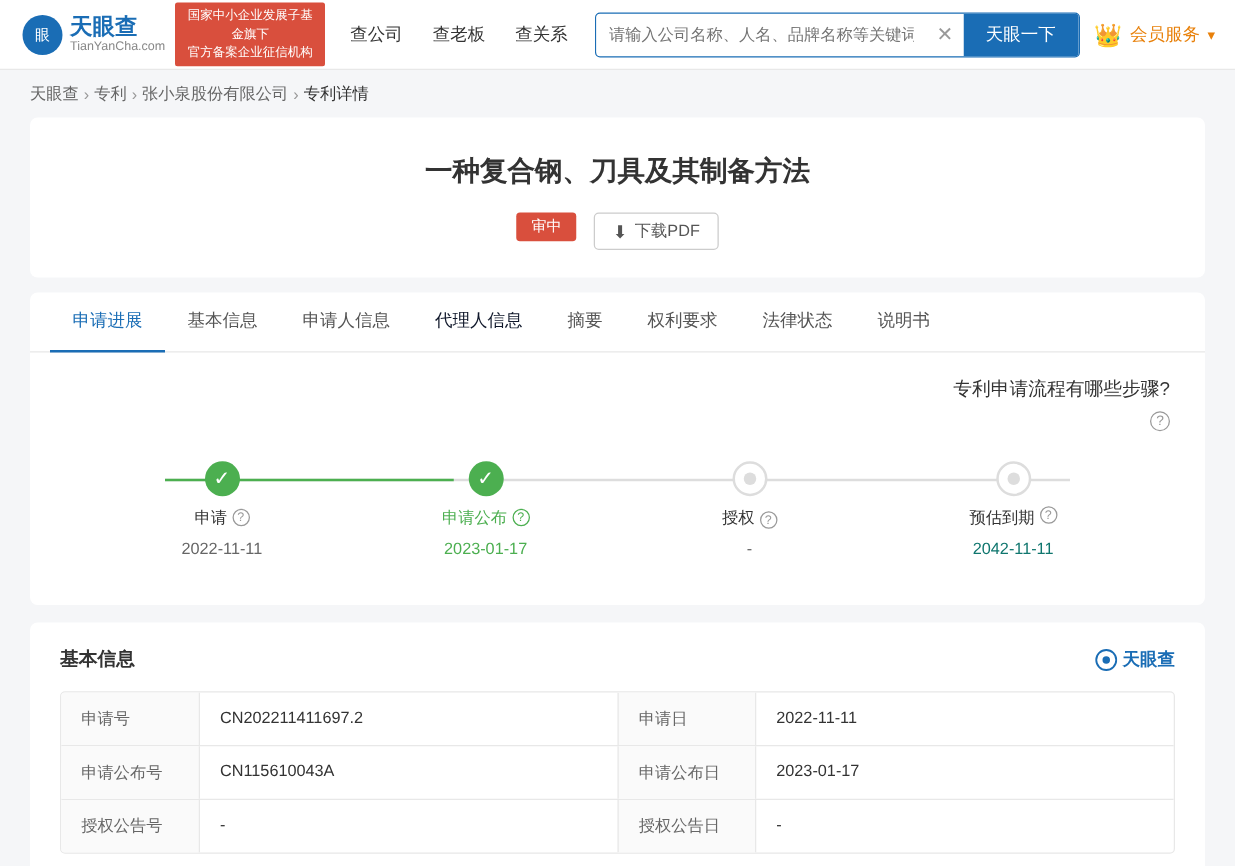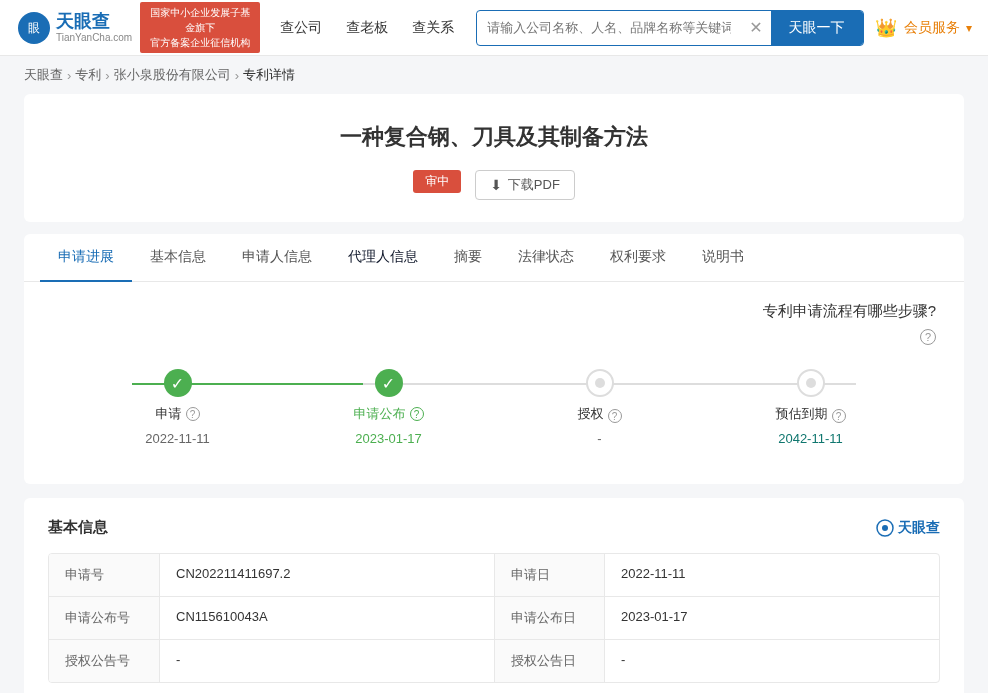--- a/index.html
+++ b/index.html
@@ -70,22 +70,22 @@
   </div>
 
   <div style="background:#fff; border-radius:6px; margin-bottom:14px;">
 
     <div style="display:flex; border-bottom:1px solid #e8e8e8; padding:0 16px;">
       <div style="padding:14px 18px; color:#1a6db5; cursor:pointer; font-size:14px; border-bottom:2px solid #1a6db5; margin-bottom:-1px; font-weight:500;">申请进展</div>
       <div style="padding:14px 18px; color:#555; cursor:pointer; font-size:14px; border-bottom:2px solid transparent; margin-bottom:-1px;">基本信息</div>
       <div style="padding:14px 18px; color:#555; cursor:pointer; font-size:14px; border-bottom:2px solid transparent; margin-bottom:-1px;">申请人信息</div>
       <div style="padding:14px 18px; color:#0f172a; cursor:pointer; font-size:14px; border-bottom:2px solid transparent; margin-bottom:-1px;">代理人信息</div>
       <div style="padding:14px 18px; color:#555; cursor:pointer; font-size:14px; border-bottom:2px solid transparent; margin-bottom:-1px;">摘要</div>
+      <div style="padding:14px 18px; color:#555; cursor:pointer; font-size:14px; border-bottom:2px solid transparent; margin-bottom:-1px;">权利要求</div>
       <div style="padding:14px 18px; color:#555; cursor:pointer; font-size:14px; border-bottom:2px solid transparent; margin-bottom:-1px;">法律状态</div>
-      <div style="padding:14px 18px; color:#555; cursor:pointer; font-size:14px; border-bottom:2px solid transparent; margin-bottom:-1px;">权利要求</div>
       <div style="padding:14px 18px; color:#555; cursor:pointer; font-size:14px; border-bottom:2px solid transparent; margin-bottom:-1px;">说明书</div>
     </div>
 
     <div style="padding:20px 28px 28px;">
       <div style="font-size:15px; font-weight:normal; color:#333; margin-bottom:24px; display:flex; align-items:flex-end; gap:8px;flex-direction:column;">
         <span>专利申请流程有哪些步骤?</span>
         <span style="display:inline-flex; align-items:center; justify-content:center; width:16px; height:16px; border-radius:50%; border:1px solid #999; color:#999; font-size:11px; cursor:pointer;">?</span>
       </div>
 
       <div style="position:relative; padding:0 20px 10px;">
@@ -122,21 +122,21 @@
               <span>授权</span>
               <span style="display:inline-flex; align-items:center; justify-content:center; width:14px; height:14px; border-radius:50%; border:1px solid #999; color:#999; font-size:10px; cursor:pointer;">?</span>
             </div>
             <div style="font-size:13px; color:#666;">-</div>
           </div>
 
           <div style="display:flex; flex-direction:column; align-items:center; gap:8px; flex:1;">
             <div style="width:28px; height:28px; border-radius:50%; background:#fff; border:2px solid #ddd; display:flex; align-items:center; justify-content:center;">
               <div style="width:10px; height:10px; border-radius:50%; background:#ddd;"></div>
             </div>
-            <div style="font-size:13px; color:#333; display:flex; align-items:flex-end; gap:4px;">
+            <div style="font-size:13px; color:#333; display:flex; align-items:flex-start; gap:4px;">
               <span>预估到期</span>
               <span style="display:inline-flex; align-items:center; justify-content:center; width:14px; height:14px; border-radius:50%; border:1px solid #999; color:#999; font-size:10px; cursor:pointer;">?</span>
             </div>
             <div style="font-size:13px; color:#0f766e;">2042-11-11</div>
           </div>
         </div>
       </div>
     </div>
   </div>
 

